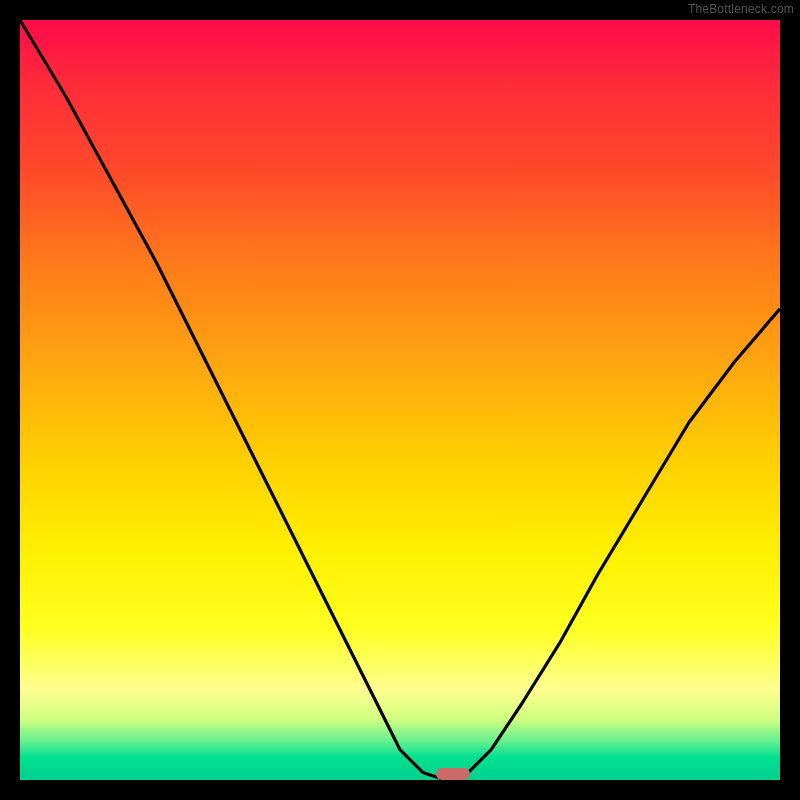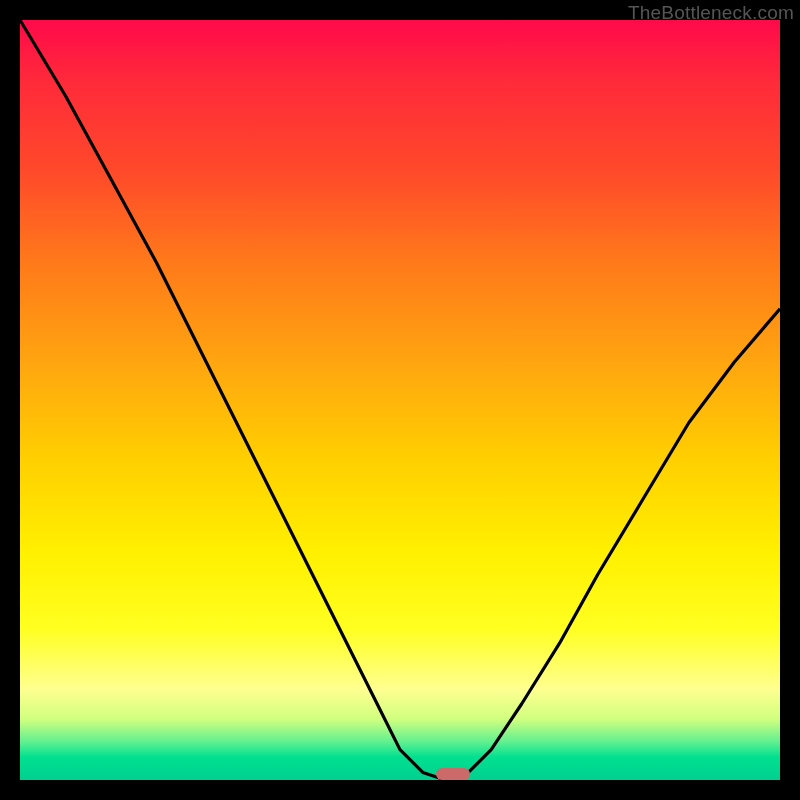--- a/index.html
+++ b/index.html
@@ -37,21 +37,21 @@
       #00e090 97%,
       #00d090 100%
     );
   }
   .watermark {
     position: absolute;
     top: 2px;
     right: 6px;
     color: #555;
     font-family: Arial, Helvetica, sans-serif;
-    font-size: 19px;
+    font-size: 12px;
     letter-spacing: 0.2px;
     user-select: none;
   }
   svg.curve {
     position: absolute;
     left: 0;
     top: 0;
     width: 760px;
     height: 760px;
   }

